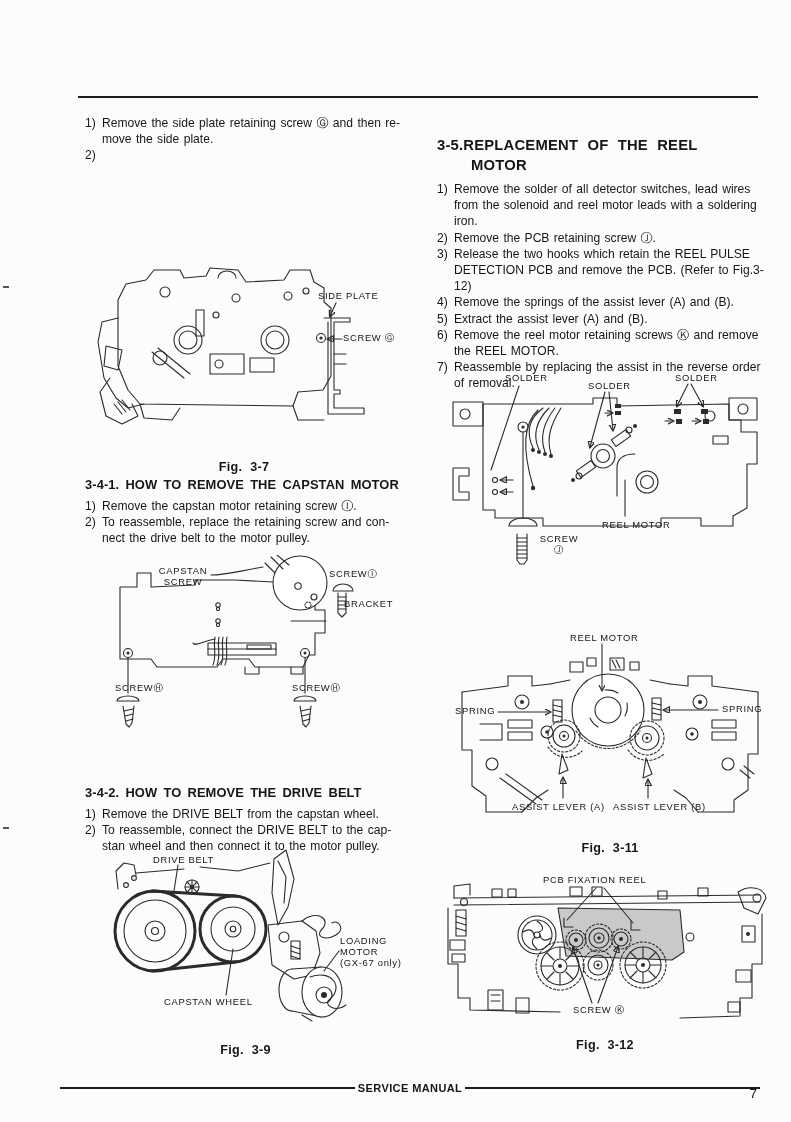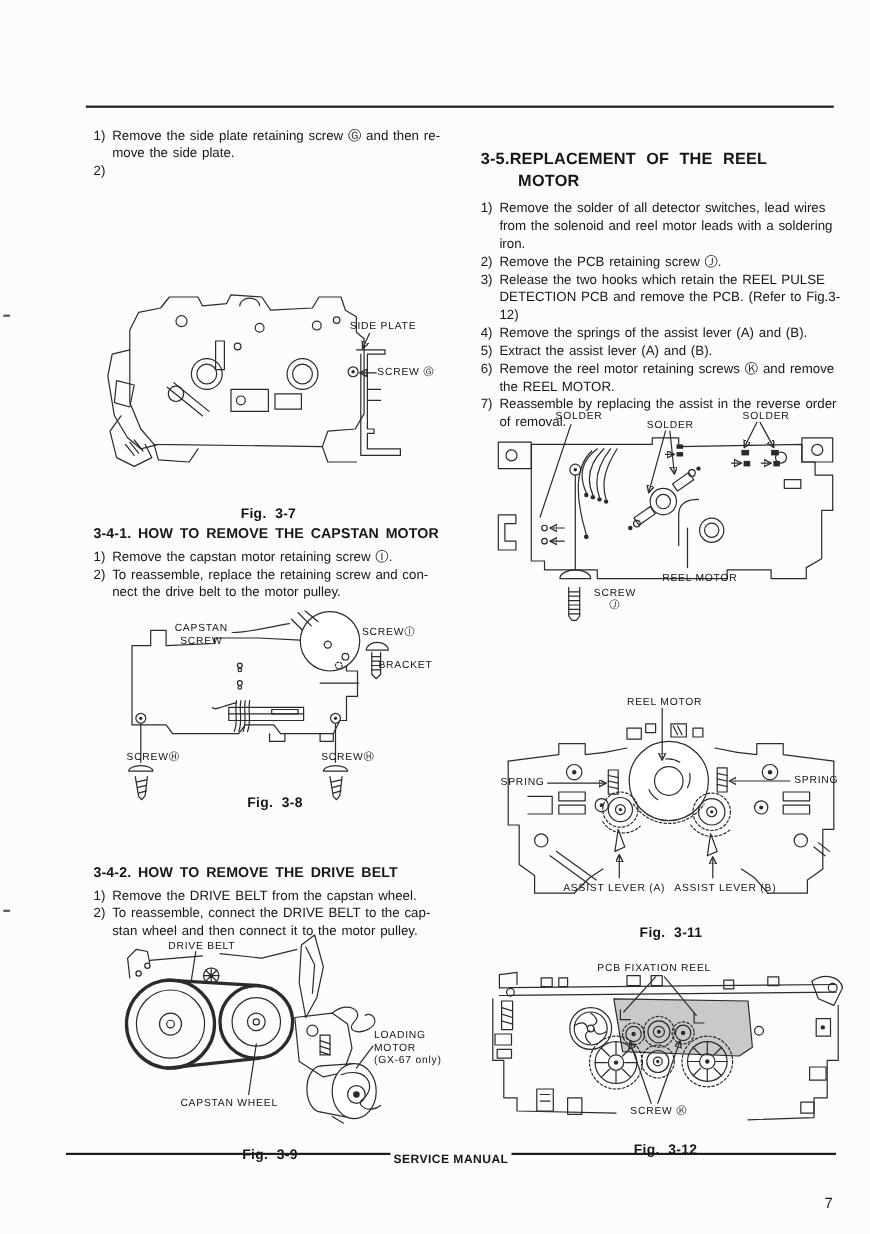--- a/index.html
+++ b/index.html
@@ -22,21 +22,21 @@
   .fig-caption{position:absolute;left:0;right:0;text-align:center;font-weight:bold;
                font-size:12.6px;letter-spacing:.3px;word-spacing:4px;}
   .art{position:absolute;left:0;top:0;}
   .art path,.art line,.art circle,.art rect,.art ellipse,.art polyline{
       stroke:#2b2b2b;fill:none;stroke-width:1.1;stroke-linecap:round;stroke-linejoin:round;}
   .art .fill{fill:#2b2b2b;stroke:none;}
   .art .wfill{fill:#ffffff;}
   .art .thick{stroke-width:3;}
   .art .teeth{stroke-dasharray:2.2,2;}
   .art .shade{fill:#c9c9c7;stroke:#2b2b2b;}
-  .footer{position:absolute;left:60px;top:1048px;width:700px;display:flex;align-items:flex-start;}
+  .footer{position:absolute;left:60px;top:1082px;width:700px;display:flex;align-items:center;}
   .frule{flex:1;height:2px;background:#1d1d1d;}
   .flabel{font-weight:bold;font-size:11px;letter-spacing:.4px;padding:0 3px;}
   .page-num{position:absolute;right:34px;top:1086px;font-size:13.5px;}
 </style>
 </head>
 <body>
 
 <div class="page">
   <div class="top-rule"></div>
   <div class="scan-mark" style="left:3px;top:286px;"></div>
@@ -195,21 +195,20 @@
       <path d="M199,146 a11,5 0 0 1 22,0 Z"></path>
       <path d="M205,151 l3,18 l3,3 l3,-4 l2,-17"></path>
       <path d="M206,156 l9,-2 M207,161 l8,-2 M208,166 l7,-2"></path>
     </svg>
     <div class="fl ctr" style="left:60px;top:11px;width:56px;">CAPSTAN
 SCREW</div>
     <div class="fl" style="left:234px;top:14px;">SCREWⒾ</div>
     <div class="fl" style="left:235px;top:44px;margin-left:14px;">BRACKET</div>
     <div class="fl" style="left:20px;top:128px;">SCREWⒽ</div>
     <div class="fl" style="left:197px;top:128px;">SCREWⒽ</div>
-    <div class="fig-caption" style="top:168px;">Fig. 3-8</div>
   </div>
 
   <div class="fig" style="left:88px;top:845px;width:315px;height:215px;">
     <svg class="art" width="315" height="198" viewBox="0 0 315 198">
       <path d="M30,44 L28,26 L36,18 L46,20 L48,30"></path>
       <circle cx="38" cy="40" r="2.4"></circle>
         <circle cx="46" cy="33" r="2.4"></circle>
       <path d="M48,28 L96,24 M112,22 L150,26 M150,26 L182,18"></path>
       <circle cx="104" cy="42" r="7"></circle>
       <path d="M104,35 l0,14 M97,42 l14,0 M99,37 l10,10 M109,37 l-10,10"></path>

